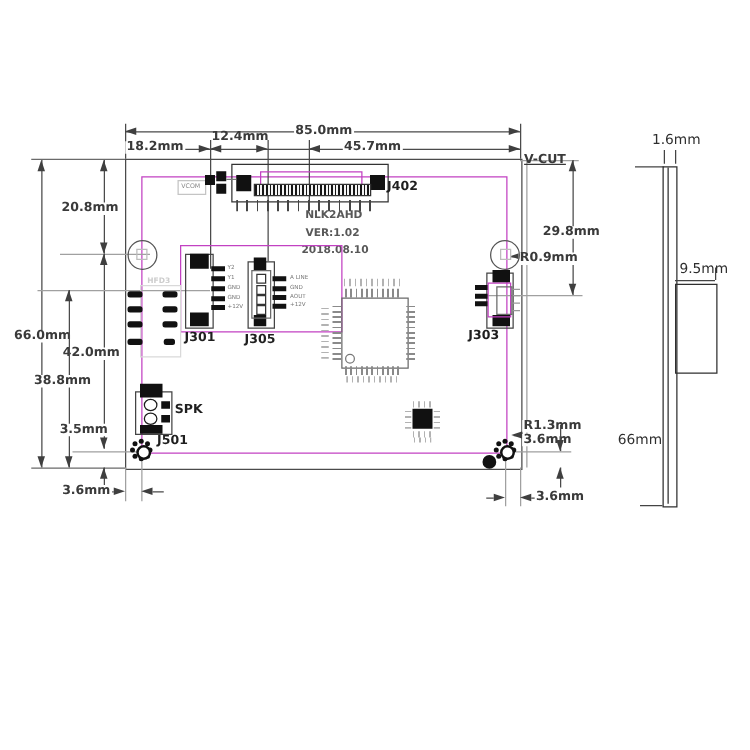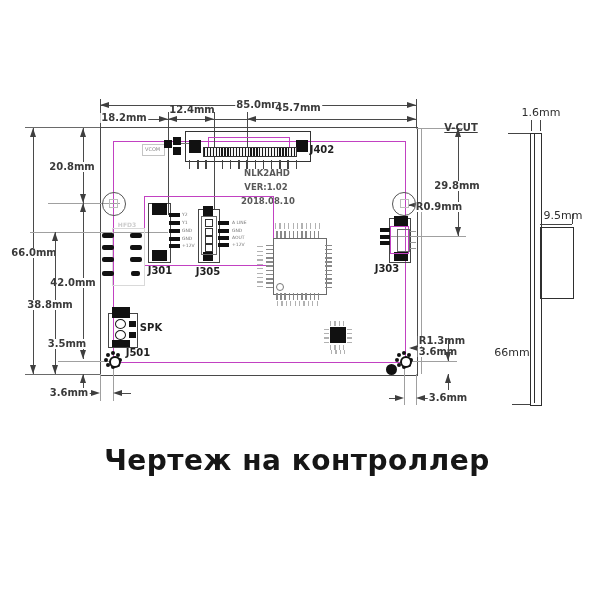--- a/index.html
+++ b/index.html
@@ -76,31 +76,31 @@
 
   <div class="hl" style="left:100px;top:119px;width:316px;"></div>
   <div class="arw l" style="left:100px;top:116px;"></div>
   <div class="arw r" style="left:159px;top:116px;"></div>
   <div class="arw l" style="left:168px;top:116px;"></div>
   <div class="arw r" style="left:205px;top:116px;"></div>
   <div class="arw l" style="left:247px;top:116px;"></div>
   <div class="arw r" style="left:407px;top:116px;"></div>
   <div class="t" style="left:124px;top:118px;">18.2mm</div>
   <div class="t nobg" style="left:192px;top:110px;">12.4mm</div>
-  <div class="t" style="left:298px;top:108px;text-align:right;">45.7mm</div>
-  <div class="t nobg" style="left:461px;top:128px;text-decoration:underline;">V-CUT</div>
+  <div class="t" style="left:298px;top:118px;text-align:right;">45.7mm</div>
+  <div class="t nobg" style="left:436px;top:128px;text-decoration:underline;">V-CUT</div>
 
   <div class="vl" style="left:168px;top:112px;height:103px;"></div>
   <div class="vl" style="left:214px;top:112px;height:97px;"></div>
   <div class="vl" style="left:247px;top:112px;height:51px;"></div>
 
   <div class="vl" style="left:33px;top:128px;height:246px;"></div>
   <div class="arw u" style="left:30px;top:128px;"></div>
   <div class="arw d" style="left:30px;top:365px;"></div>
-  <div class="t" style="left:34px;top:253px;">66.0mm</div>
+  <div class="t" style="left:34px;top:269px;">66.0mm</div>
 
   <div class="vl" style="left:83px;top:128px;height:75px;"></div>
   <div class="arw u" style="left:80px;top:128px;"></div>
   <div class="arw d" style="left:80px;top:194px;"></div>
   <div class="t" style="left:72px;top:167px;">20.8mm</div>
   <div class="hl lt" style="left:48px;top:203px;width:72px;"></div>
 
   <div class="vl" style="left:83px;top:203px;height:156px;"></div>
   <div class="arw u" style="left:80px;top:203px;"></div>
   <div class="arw d" style="left:80px;top:350px;"></div>
@@ -276,15 +276,14 @@
   <div class="vl" style="left:531px;top:120px;height:11px;border-color:#444;"></div>
   <div class="vl" style="left:540px;top:120px;height:11px;border-color:#444;"></div>
   <div class="sv" style="left:541px;top:112px;">1.6mm</div>
   <div class="sv" style="left:563px;top:215px;">9.5mm</div>
   <div class="hl" style="left:540px;top:224px;width:32px;border-color:#444;"></div>
   <div class="vl" style="left:572px;top:214px;height:10px;border-color:#444;"></div>
   <div class="box" style="left:540px;top:227px;width:32px;height:70px;border-color:#2f2f2f;border-width:1.5px;"></div>
   <div class="sv" style="left:512px;top:352px;">66mm</div>
   <div class="hl" style="left:512px;top:404px;width:18px;border-color:#444;"></div>
 
-  <div class="caption" style="left:297px;top:461px;">Чертеж на контроллер</div>
 
 </div>
 
 </body></html>

